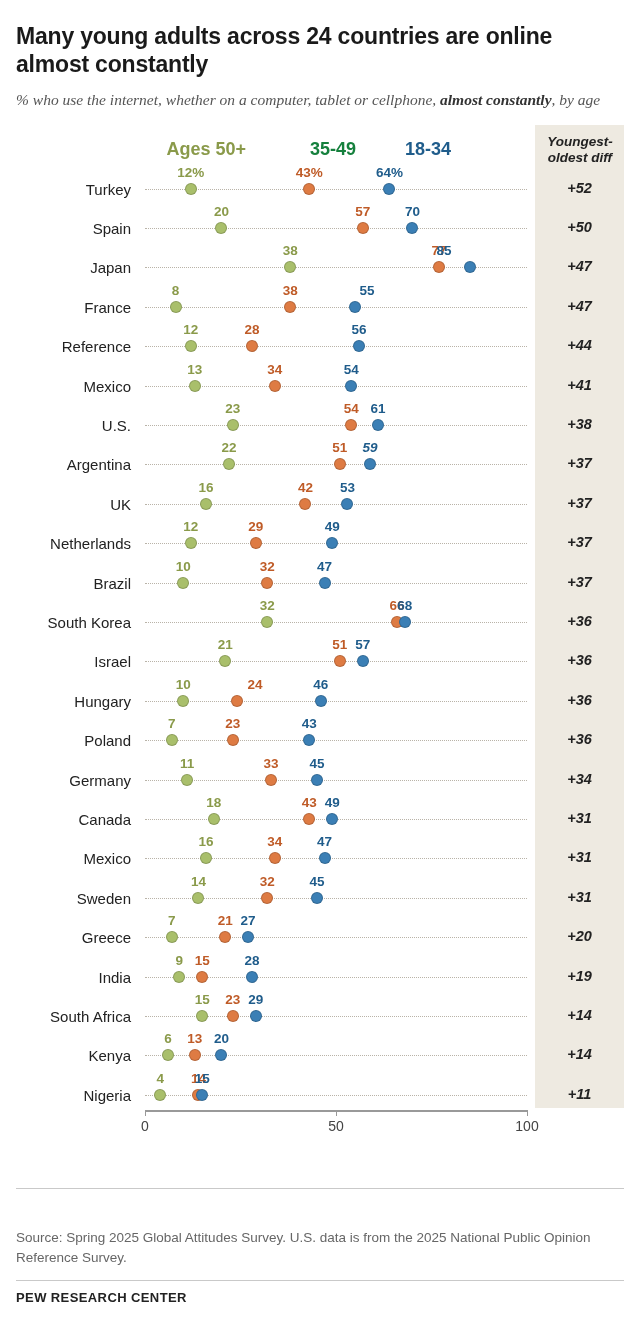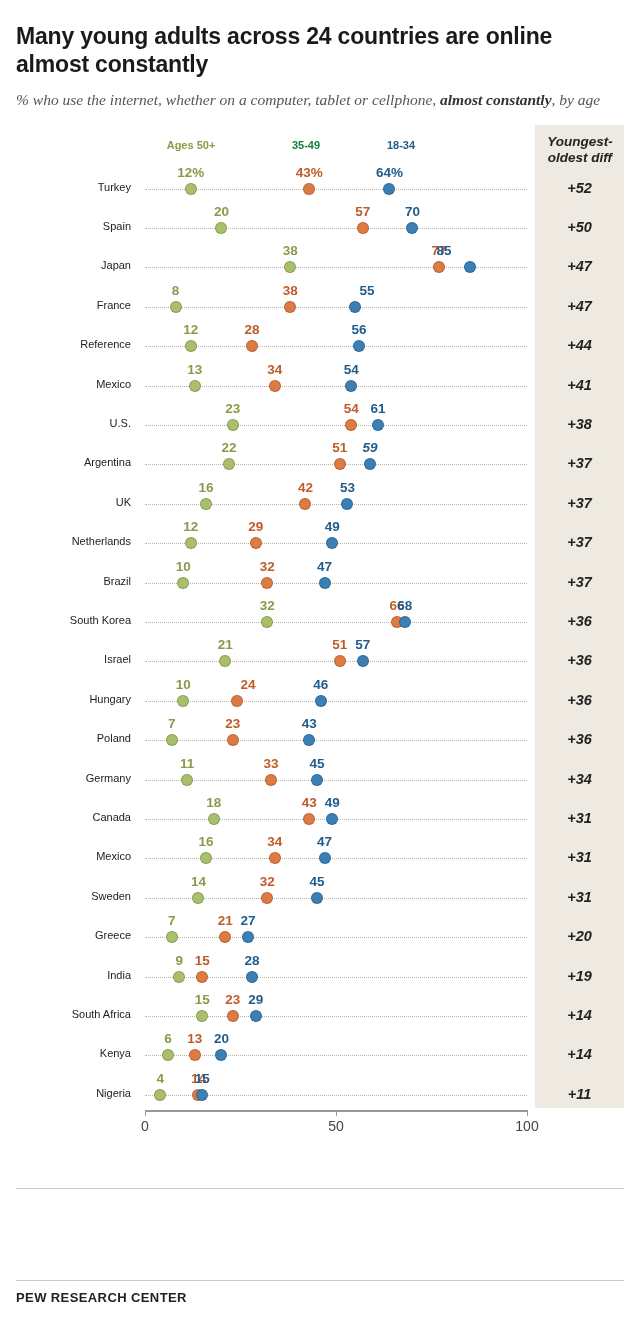--- a/index.html
+++ b/index.html
@@ -57,23 +57,23 @@
   .diffpanel {
     position: absolute;
     left: 519px;
     top: 0px;
     width: 89px;
     height: 983px;
     background: #eeeae1;
   }
   .col-head {
     position: absolute;
-    font-size: 11px;
-    font-weight: bold;
-    text-align: center;
+    font-size: 18px;
+    font-weight: bold;
+    text-align: right;
   }
   .head-50 { color: #8a9a4a; }
   .head-35 { color: #15803d; }
   .head-18 { color: #1f5c8b; }
   .head-diff {
     color: #222222;
     font-style: italic;
     font-size: 13.5px;
     line-height: 1.2;
     text-align: center;
@@ -83,21 +83,21 @@
     position: absolute;
     left: 0;
     width: 608px;
     height: 40px;
   }
   .country {
     position: absolute;
     left: 0;
     width: 115px;
     text-align: right;
-    font-size: 11px;
+    font-size: 15px;
     color: #222222;
     top: 18px;
   }
   .dotline {
     position: absolute;
     left: 129px;
     top: 26px;
     height: 1px;
     width: 382px;
     border-top: 1px dotted #b9b3a8;
@@ -365,21 +365,21 @@
           <div class="dot d18" style="left: 346.74px;"></div>
           <div class="val v18" style="left: 346.74px;">57</div>
           <div class="diffval">+36</div>
         </div>
         <div class="row" style="top: 550.2px;">
           <div class="country">Hungary</div>
           <div class="dotline"></div>
           <div class="dot d50" style="left: 167.2px;"></div>
           <div class="val v50" style="left: 167.2px;">10</div>
           <div class="dot d35" style="left: 220.68px;"></div>
-          <div class="val v35" style="left: 232px;">24</div>
+          <div class="val v35" style="left: 239px;">24</div>
           <div class="dot d18" style="left: 304.72px;"></div>
           <div class="val v18" style="left: 304.72px;">46</div>
           <div class="diffval">+36</div>
         </div>
         <div class="row" style="top: 589.6px;">
           <div class="country">Poland</div>
           <div class="dotline"></div>
           <div class="dot d50" style="left: 155.74px;"></div>
           <div class="val v50" style="left: 155.74px;">7</div>
           <div class="dot d35" style="left: 216.86px;"></div>
@@ -494,16 +494,17 @@
         <div class="tick" style="left: 129px;"></div>
         <div class="ticklabel" style="left: 129px;">0</div>
         <div class="tick" style="left: 320px;"></div>
         <div class="ticklabel" style="left: 320px;">50</div>
         <div class="tick" style="left: 511px;"></div>
         <div class="ticklabel" style="left: 511px;">100</div>
       </div>
   </div>
 
   <div class="rule"></div>
+  <div class="source">Source: Spring 2025 Global Attitudes Survey. U.S. data is from the 2025 National Public Opinion Reference Survey.</div>
   <div class="rule2"></div>
   <div class="brand">PEW RESEARCH CENTER</div>
 
 </div>
 
 </body></html>

